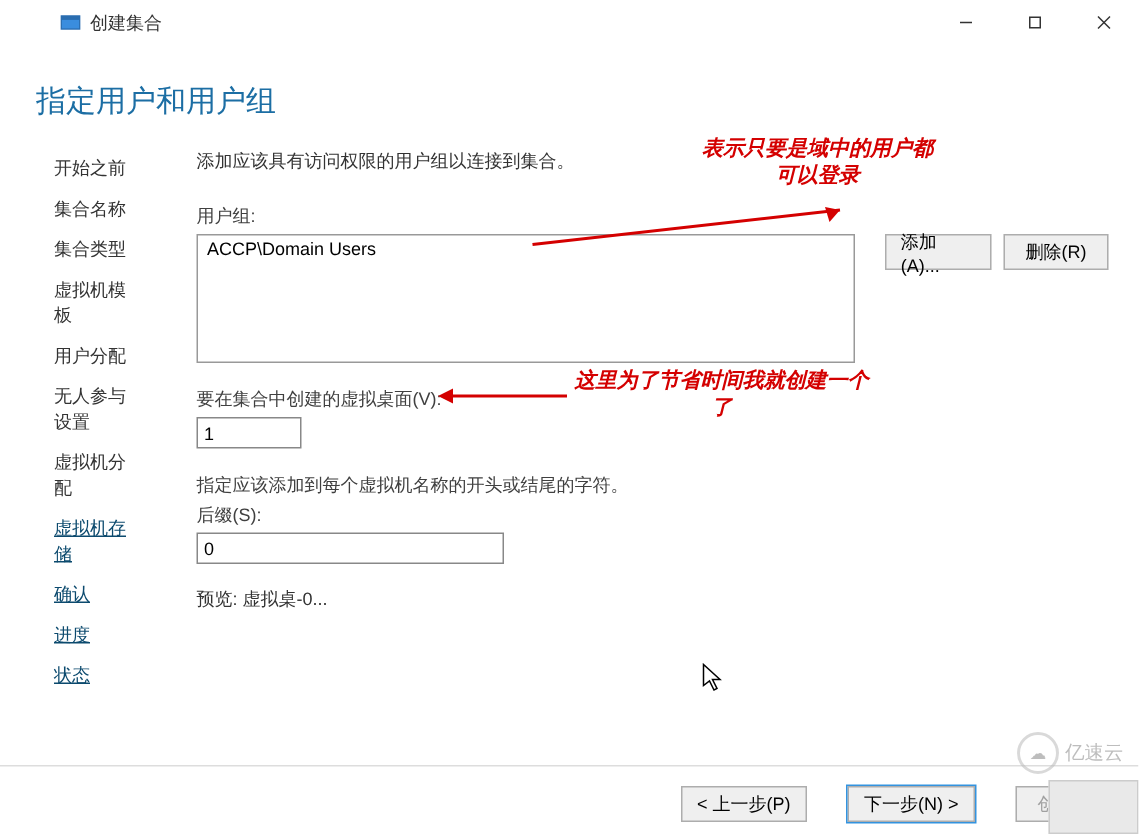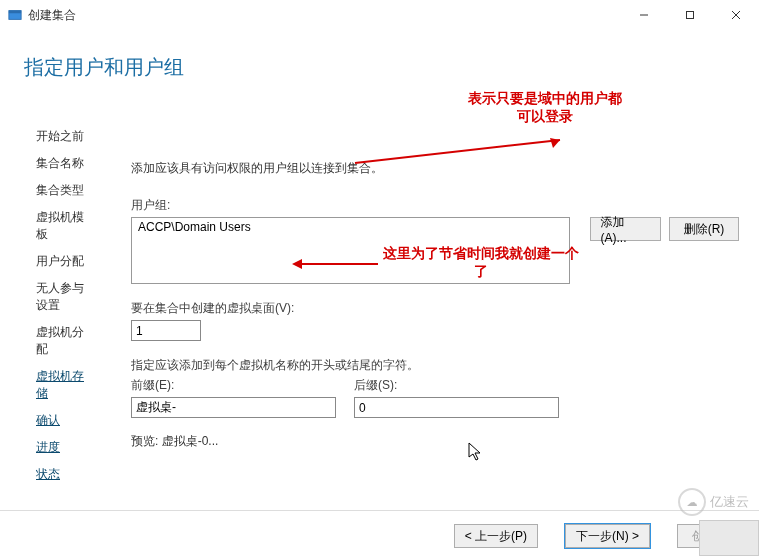--- a/index.html
+++ b/index.html
@@ -1,45 +1,45 @@
 <!DOCTYPE html>
 <html><head>
 <meta charset="utf-8">
 <style>
   * { box-sizing: border-box; font-family: "Microsoft YaHei", "Segoe UI", sans-serif; }
   body { margin: 0; background: #fff; width: 759px; height: 556px; overflow: hidden; position: relative; }
-  .titlebar { height: 30px; display: flex; align-items: center; padding: 0 0 0 8px; }
+  .titlebar { height: 30px; display: flex; align-items: center; padding: 0 0 0 8px; margin-left: 32px; }
   .titlebar .app-icon { width: 14px; height: 14px; margin-right: 6px; }
   .titlebar .title { font-size: 12px; color: #333; flex: 1; }
   .win-controls { display: flex; }
   .win-controls div { width: 46px; height: 30px; display: flex; align-items: center; justify-content: center; color: #222; }
   .win-controls svg { width: 10px; height: 10px; }
   .heading { color: #1c6ea4; font-size: 20px; font-weight: 400; padding: 24px 24px 10px 24px; }
-  .layout { display: flex; padding: 0 0 0 0; height: 420px; align-items: center; }
+  .layout { display: flex; padding: 0 0 0 0; height: 420px; }
   .sidebar { width: 180px; padding: 8px 0 0 24px; }
   .side-item { font-size: 12px; color: #333; padding: 5px 12px; cursor: default; }
   .side-item.active { background: #8f8f8f; color: #fff; }
   .side-item.disabled { color: #0c4a6e; text-decoration: underline; }
   .main { flex: 1; padding: 8px 20px 0 30px; font-size: 12px; position: relative; }
   .desc { color: #333; margin-bottom: 20px; }
   .label { color: #404040; margin-bottom: 3px; }
-  .listbox { width: 440px; height: 67px; border: 1px solid #999; background: #fff; padding: 2px 6px; font-size: 12px; }
+  .listbox { width: 440px; height: 86px; border: 1px solid #999; background: #fff; padding: 2px 6px; font-size: 12px; }
   .row { display: flex; align-items: flex-start; gap: 10px; }
   .side-buttons { display: flex; flex-direction: row; gap: 8px; margin-left: 10px; }
   .btn { min-width: 70px; height: 24px; background: #efefef; border: 1px solid #adadad; font-size: 12px; display: inline-flex; align-items: center; justify-content: center; padding: 0 10px; cursor: default; }
   .btn.disabled { color: #a0a0a0; }
   .field-label { margin-top: 16px; }
   .textinput { border: 1px solid #888; padding: 2px 4px; font-size: 12px; height: 21px; }
   .w60 { width: 70px; }
   .w200 { width: 205px; }
   .two-col { display: flex; gap: 18px; margin-top: 2px; }
   .col { display: flex; flex-direction: column; }
   .preview { margin-top: 15px; color: #333; }
   .footer { position: absolute; bottom: 8px; right: 12px; display: flex; gap: 27px; align-items: center; }
-  .annot-red { position: absolute; color: #d40000; font-weight: bold; font-size: 14px; text-align: center; pointer-events: none; }
+  .annot-red { position: absolute; color: #d40000; font-weight: bold; font-size: 14px; text-align: center; pointer-events: none; font-style: italic; }
   .annot-line { position: absolute; pointer-events: none; }
   .watermark { position: absolute; right: 10px; bottom: 40px; opacity: 0.55; display:flex; align-items:center; gap:4px; color:#888; font-size:13px;}
   .watermark .circ{width:28px;height:28px;border:2px solid #bbb;border-radius:50%;display:flex;align-items:center;justify-content:center;font-size:11px;}
   .cursor-arrow { position: absolute; left: 468px; top: 442px; pointer-events:none;}
   .divider { position:absolute; left:0; right:0; top:510px; border-top:1px solid #ddd;}
   .cut { position:absolute; bottom:0; right:0; width:60px; height:36px; background:#e9e9e9;border:1px solid #ccc;}
 </style>
 </head>
 <body>
 
@@ -100,24 +100,20 @@
       </div>
     </div>
 
     <div class="label field-label">要在集合中创建的虚拟桌面(V):</div>
     <input class="textinput w60" value="1" style="">
 
     <div class="label field-label">指定应该添加到每个虚拟机名称的开头或结尾的字符。</div>
 
     <div class="two-col">
       <div class="col">
-        <div class="label">前缀(E):</div>
-        <input class="textinput w200" value="虚拟桌-" style="">
-      </div>
-      <div class="col">
         <div class="label">后缀(S):</div>
         <input class="textinput w200" value="0" style="">
       </div>
     </div>
 
     <div class="preview">
       <span>预览: </span><span>虚拟桌-0...</span>
     </div>
   </div>
 </div>

